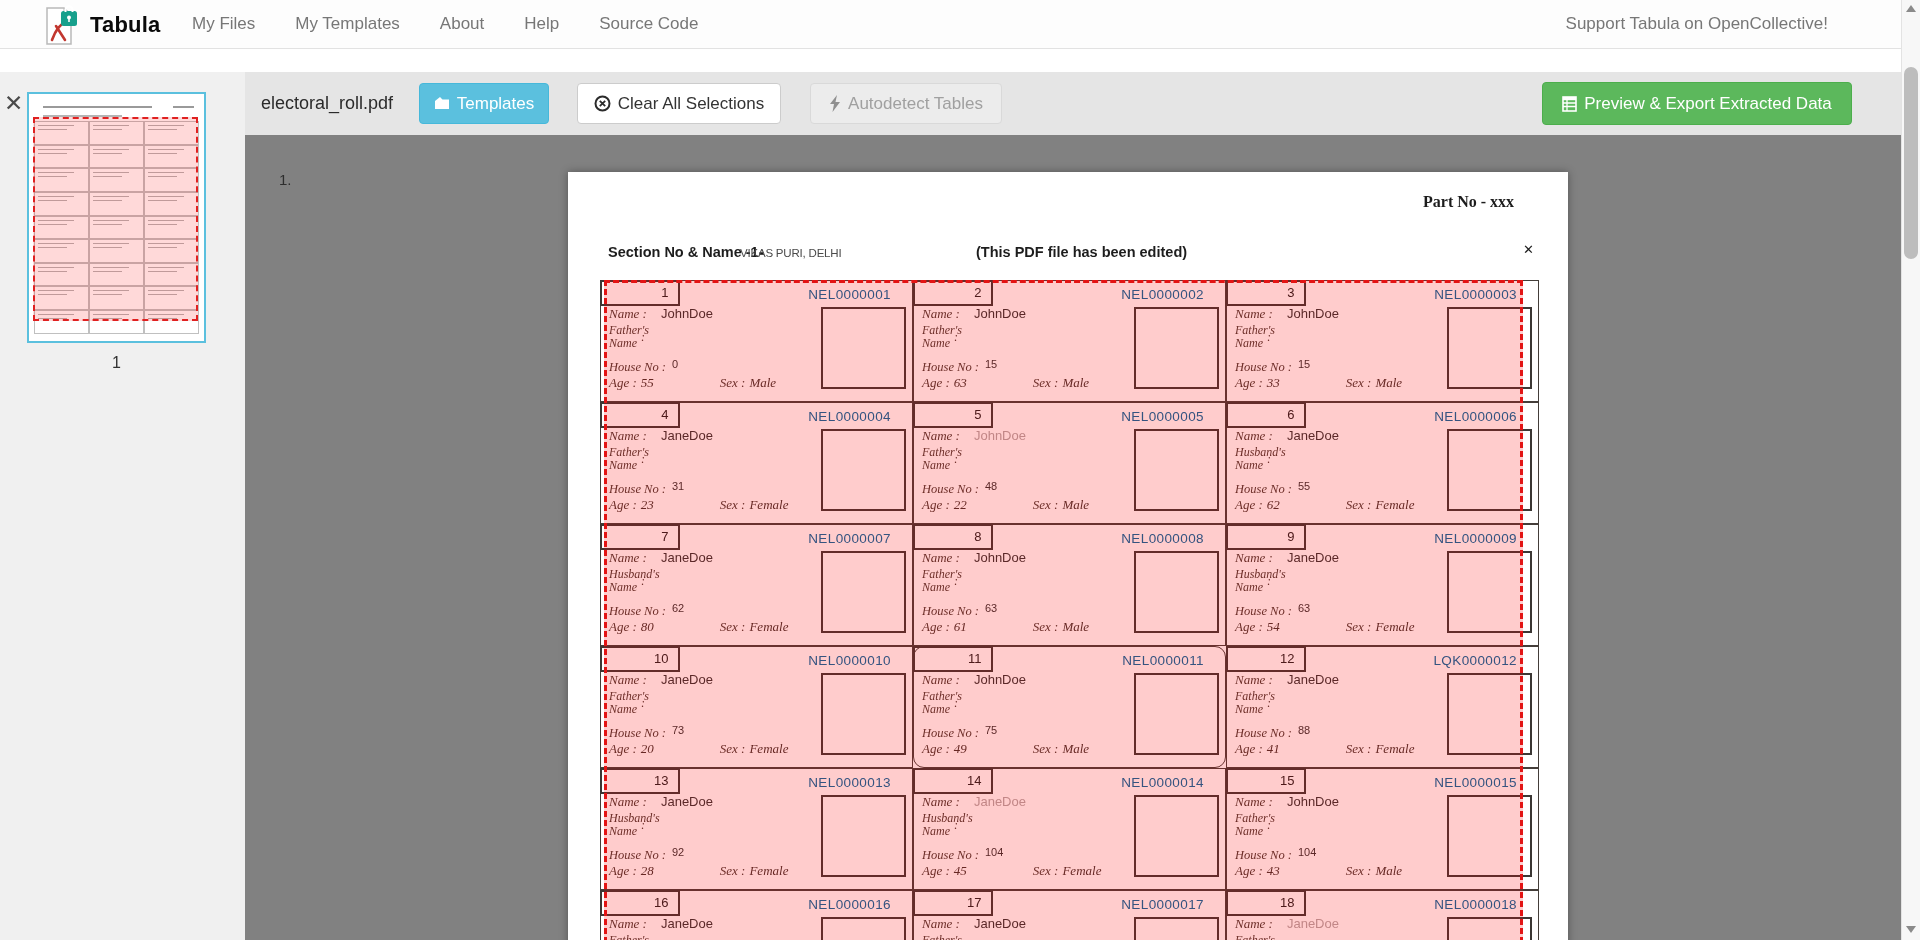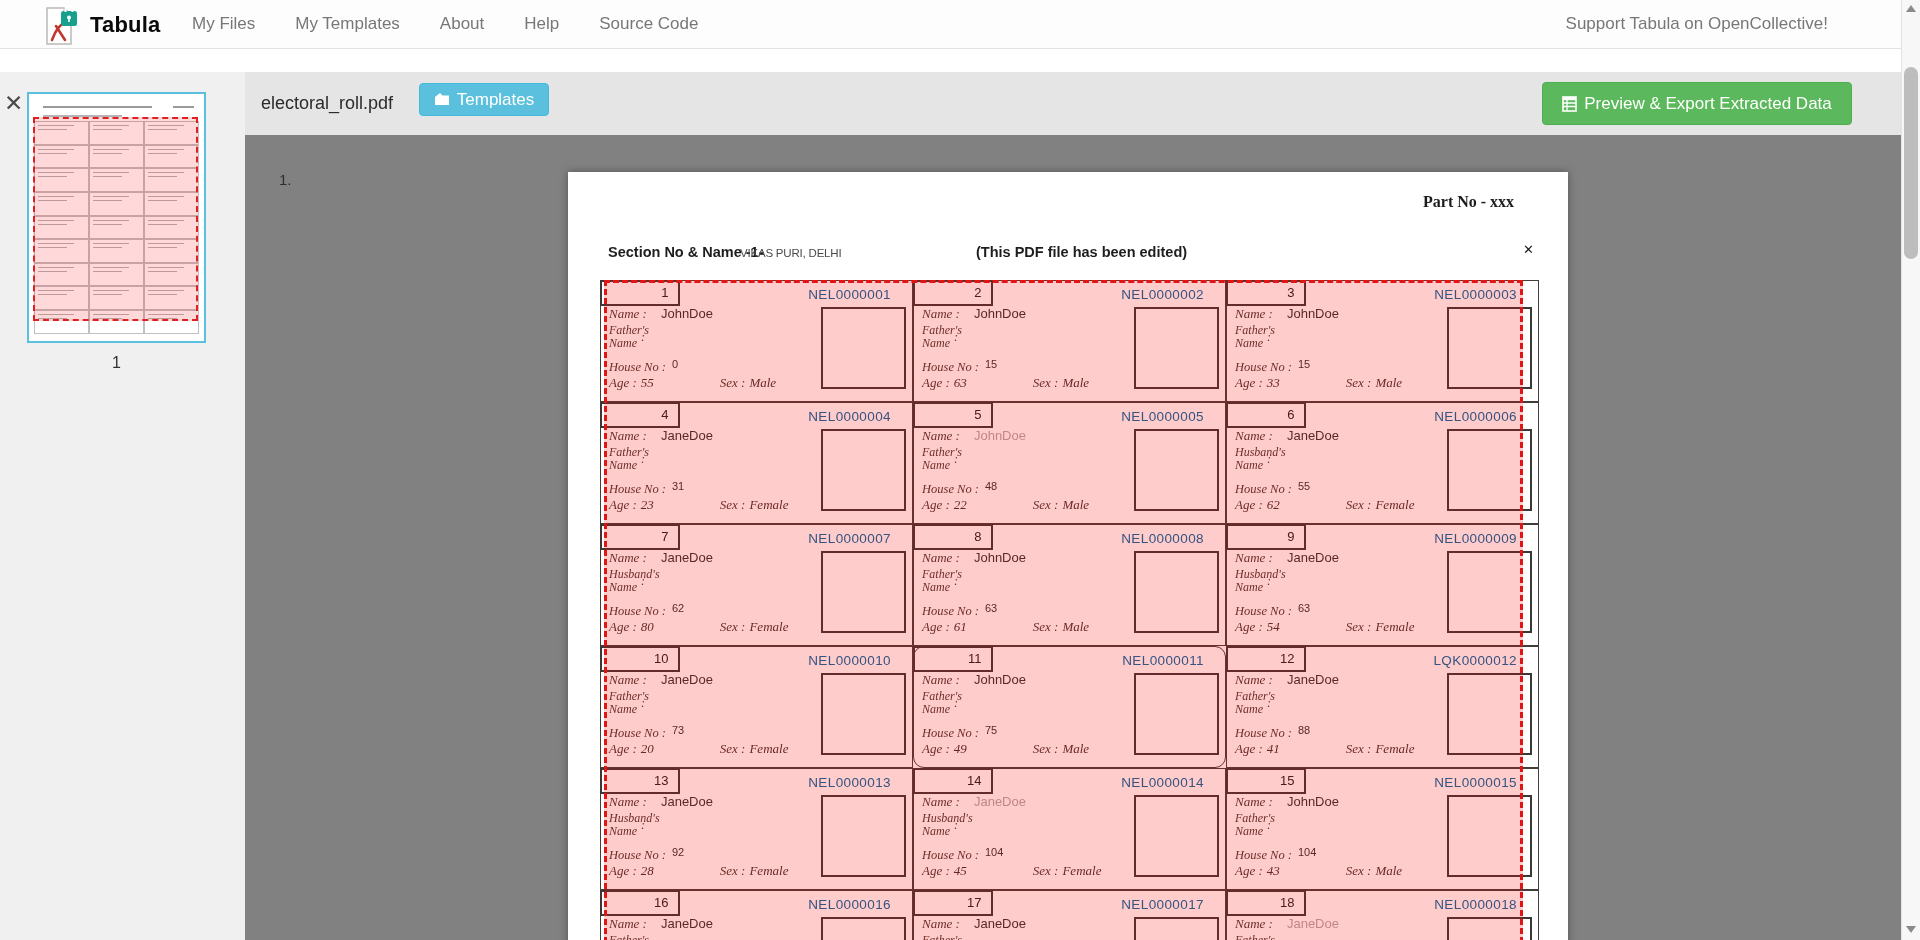--- a/index.html
+++ b/index.html
@@ -15,21 +15,21 @@
   .nav-items { position:absolute; left:192px; top:0; height:48px; display:flex; align-items:center; gap:40px; }
   .nav-link { font-size:17px; color:#777; cursor:pointer; white-space:nowrap; }
   .support-link { position:absolute; right:92px; top:0; height:48px; display:flex; align-items:center;
                   font-size:17px; color:#777; cursor:pointer; }
 
   
   .toolbar { position:absolute; left:245px; top:72px; width:1656px; height:63px;
              background:#e5e5e5; z-index:20; }
   .filename { position:absolute; left:16px; top:0; height:63px; display:flex; align-items:center;
               font-size:18px; color:#2b2b2b; }
-  .btn { position:absolute; top:11px; height:33px; border-radius:4px; display:flex; align-items:center;
+  .btn { position:absolute; top:11px; height:41px; border-radius:4px; display:flex; align-items:center;
          justify-content:center; gap:7px; font-size:17px; cursor:pointer; padding:0 14px; white-space:nowrap; }
   .btn-templates { left:174px; width:130px; background:#5bc0de; border:1px solid #46b8da; color:#fff; }
   .btn-clear { left:332px; width:204px; background:#fff; border:1px solid #ccc; color:#333; }
   .btn-autodetect { left:565px; width:192px; background:#ececec; border:1px solid #d9d9d9; color:#a0a0a0; cursor:default; }
   .btn-export { left:1297px; width:310px; top:10px; height:43px; background:#5cb85c; border:1px solid #4cae4c; color:#fff; }
 
   
   .sidebar { position:absolute; left:0; top:72px; width:245px; height:868px; background:#f0f0f0; z-index:10; }
   .thumb-close { position:absolute; left:4px; top:20px; font-size:23px; font-weight:bold; color:#4a4a4a;
                  cursor:pointer; line-height:1; }
@@ -144,20 +144,37 @@
   <div class="toolbar">
     <span class="filename">electoral_roll.pdf</span>
     <button class="btn btn-templates">
       <span>
         <svg class="icon-svg" width="16" height="15" viewBox="0 0 16 15">
           <path d="M1 13 L1 5 L6 1 L8.5 3.5 L15 3.5 L15 13 Z" fill="#ffffff"></path>
         </svg>
       </span>
       <span>Templates</span>
     </button>
+    <button class="btn btn-clear">
+      <span>
+        <svg class="icon-svg" width="17" height="17" viewBox="0 0 17 17">
+          <circle cx="8.5" cy="8.5" r="7" fill="none" stroke="#2b2b2b" stroke-width="2"></circle>
+          <path d="M5.8 5.8 L11.2 11.2 M11.2 5.8 L5.8 11.2" stroke="#2b2b2b" stroke-width="1.8"></path>
+        </svg>
+      </span>
+      <span>Clear All Selections</span>
+    </button>
+    <button class="btn btn-autodetect">
+      <span>
+        <svg class="icon-svg" width="12" height="17" viewBox="0 0 12 17">
+          <polygon points="8,0 1,9 5,9 3.5,17 11,7 6.5,7" fill="#8f8f8f"></polygon>
+        </svg>
+      </span>
+      <span>Autodetect Tables</span>
+    </button>
     <button class="btn btn-export">
       <span>
         <svg class="icon-svg" width="15" height="16" viewBox="0 0 15 16">
           <rect x="1" y="1" width="13" height="14" fill="none" stroke="#ffffff" stroke-width="1.6"></rect>
           <rect x="1" y="1" width="13" height="3.2" fill="#ffffff"></rect>
           <path d="M1 7 h13 M1 10.5 h13 M5 4 v11" stroke="#ffffff" stroke-width="1.3"></path>
         </svg>
       </span>
       <span>Preview &amp; Export Extracted Data</span>
     </button>

